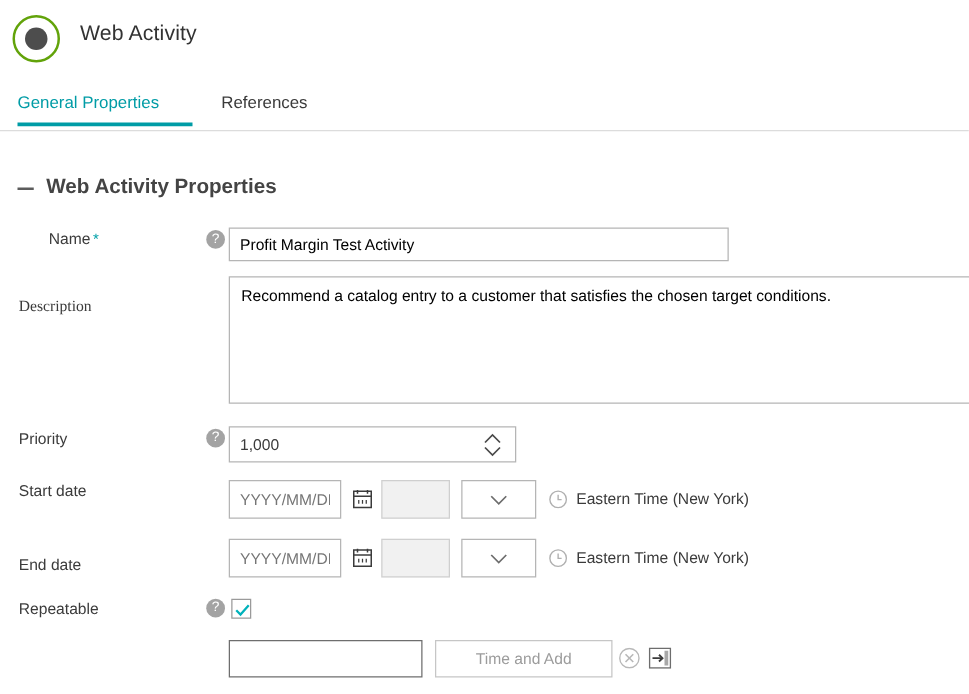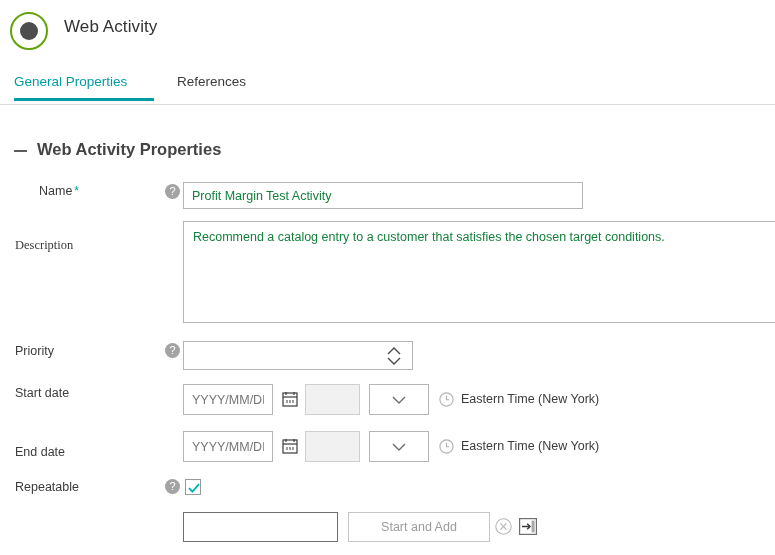--- a/index.html
+++ b/index.html
@@ -117,21 +117,21 @@
     cursor: pointer;
     user-select: none;
   }
 
   input.txt, textarea.txt {
     position: absolute;
     border: 1px solid #b5b5b5;
     background: #ffffff;
     font-family: "Liberation Sans", sans-serif;
     font-size: 12.5px;
-    color: #15803d;
+    color: #000000;
     padding: 3px 8px;
     outline: none;
     border-radius: 0;
   }
   textarea.txt { resize: none; line-height: 1.45; padding: 6px 9px; }
   input.txt::placeholder, textarea.txt::placeholder { color: #8c8c8c; }
 
   
   #name-input { left: 183px; top: 182px; width: 400px; height: 27px; }
   
@@ -287,20 +287,21 @@
 </div>
 <div class="help-icon" style="top:184px;">?</div>
 <input class="txt" id="name-input" type="text" value="Profit Margin Test Activity" style="">
 
 <div class="form-label" style="top:238px;font-family:Liberation Serif, serif;">Description</div>
 <textarea class="txt" id="description-input" style="">Recommend a catalog entry to a customer that satisfies the chosen target conditions.</textarea>
 
 <div class="form-label" style="top:344px;">Priority</div>
 <div class="help-icon" style="top:343px;">?</div>
 <div class="spinner-wrap">
+  <input type="text" value="1,000" style="">
   <svg class="spinner-btns" viewBox="0 0 20 22">
     <polyline points="4,9 10,3 16,9" fill="none" stroke="#4a4a4a" stroke-width="1.4"></polyline>
     <polyline points="4,13 10,19 16,13" fill="none" stroke="#4a4a4a" stroke-width="1.4"></polyline>
   </svg>
 </div>
 
 <div class="form-label" style="top:386px;">Start date</div>
 <input class="date-input" style="left: 183px; top: 384px;" type="text" placeholder="YYYY/MM/DD">
 <svg class="cal-btn" style="left:279px; top:384px;" viewBox="0 0 22 31">
   <rect x="4" y="9" width="14" height="13" fill="none" stroke="#3b3b3b" stroke-width="1.2"></rect>
@@ -348,21 +349,21 @@
 
 <div class="form-label" style="top:480px;">Repeatable</div>
 <div class="help-icon" style="top:479px;">?</div>
 <div class="checkbox">
   <svg width="14" height="14" viewBox="0 0 14 14">
     <polyline points="2,7.2 5.4,10.6 12,3.2" fill="none" stroke="#00b2bb" stroke-width="1.8"></polyline>
   </svg>
 </div>
 
 <input id="find-input" type="text" placeholder="" style="">
-<button id="find-and-add-button">Start and Add</button>
+<button id="find-and-add-button">Time and Add</button>
 <svg class="clear-icon" viewBox="0 0 17 17">
   <circle cx="8.5" cy="8.5" r="7.7" fill="none" stroke="#b8b8b8" stroke-width="1.1"></circle>
   <line x1="5.4" y1="5.4" x2="11.6" y2="11.6" stroke="#b8b8b8" stroke-width="1.3"></line>
   <line x1="11.6" y1="5.4" x2="5.4" y2="11.6" stroke="#b8b8b8" stroke-width="1.3"></line>
 </svg>
 <svg class="insert-icon" viewBox="0 0 18 17">
   <rect x="0.6" y="0.6" width="16.8" height="15.8" fill="none" stroke="#6d6d6d" stroke-width="1.2"></rect>
   <rect x="12.6" y="2.6" width="3" height="11.8" fill="#a8a8a8"></rect>
   <line x1="3" y1="8.5" x2="10.6" y2="8.5" stroke="#3b3b3b" stroke-width="1.5"></line>
   <polyline points="8.2,5.8 11,8.5 8.2,11.2" fill="none" stroke="#3b3b3b" stroke-width="1.5"></polyline>

